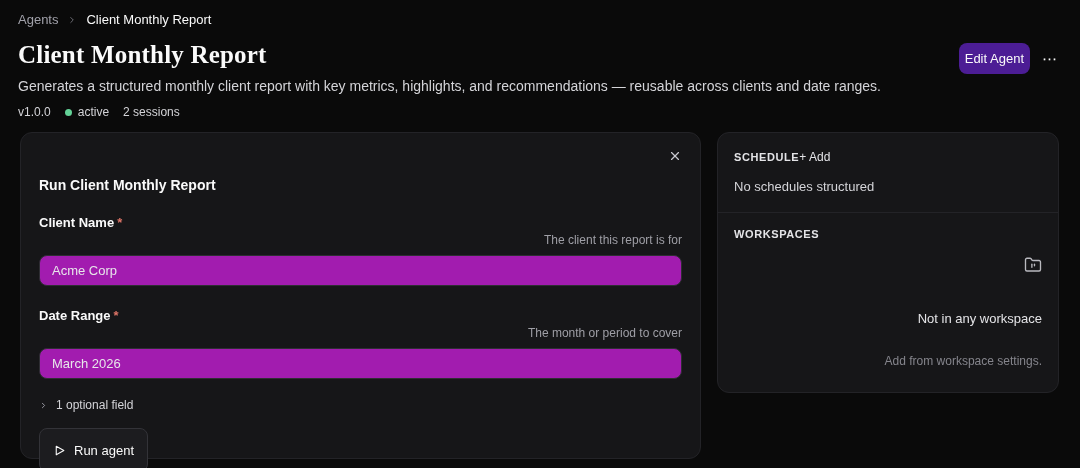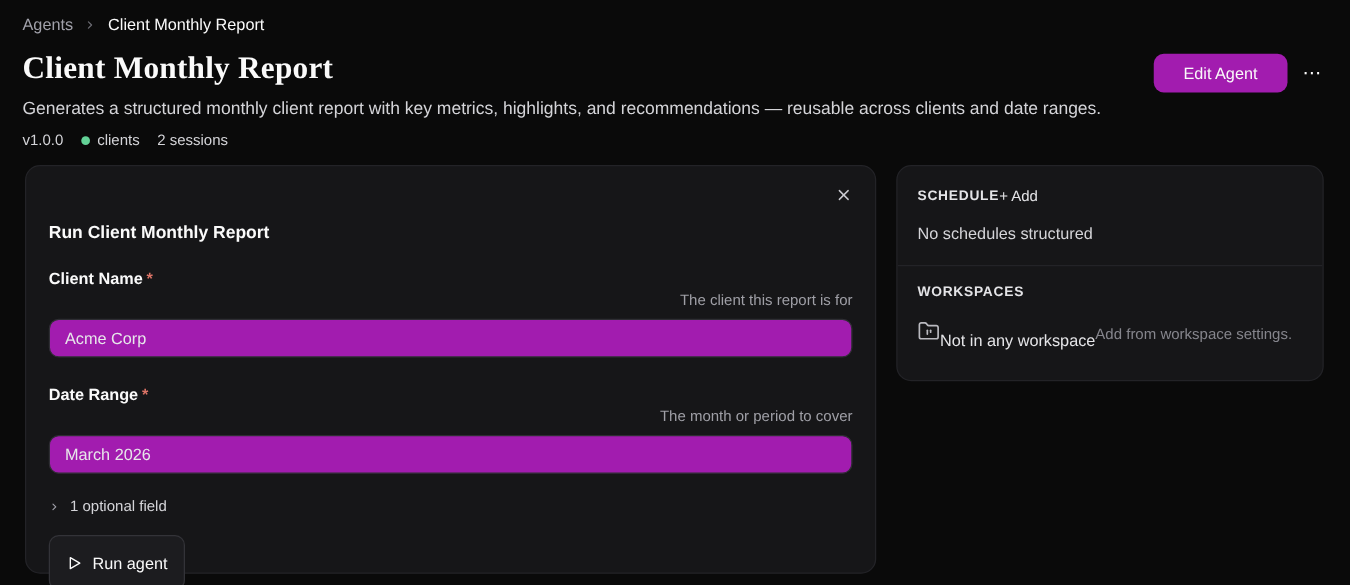--- a/index.html
+++ b/index.html
@@ -30,23 +30,23 @@
     font-size: 25px;
     letter-spacing: .2px;
     color: #fafafa;
   }
   .page-desc { margin-top: 9px; font-size: 14px; color: #d4d4d8; }
   .meta-row { margin-top: 11px; display: flex; align-items: center; gap: 14px; font-size: 12px; color: #d4d4d8; }
   .meta-status { display: flex; align-items: center; gap: 6px; }
   .status-dot { width: 7px; height: 7px; border-radius: 50%; background: #63d297; display: inline-block; }
   .header-actions { position: absolute; top: 43px; right: 20px; display: flex; align-items: center; gap: 10px; }
   .btn-secondary {
-    background: #a21caf; color: #fafafa; border: none; border-radius: 8px;
+    background: #4c1d95; color: #fafafa; border: none; border-radius: 8px;
     font-family: inherit; font-size: 13px; font-weight: 500;
-    padding: 8px 24px; cursor: pointer;
+    padding: 8px 6px; cursor: pointer;
   }
   .btn-ghost-icon {
     background: transparent; border: none; color: #fafafa; cursor: pointer;
     font-size: 15px; letter-spacing: 1px; padding: 4px 2px; line-height: 1;
   }
 
   
   .main { display: flex; gap: 16px; padding: 0 21px 0 20px; margin-top: 13px; align-items: flex-start; }
 
   .run-card {
@@ -94,21 +94,21 @@
   }
   .panel-section { padding: 15px 16px 18px 16px; }
   .panel-head { display: flex; align-items: center; justify-content: flex-start; }
   .panel-title { font-size: 11px; font-weight: 700; letter-spacing: .6px; color: #e4e4e7; }
   .add-btn {
     background: transparent; border: none; color: #e4e4e7; cursor: pointer;
     font-family: inherit; font-size: 12px; padding: 2px 0;
   }
   .panel-empty-text { margin-top: 13px; font-size: 13px; color: #d4d4d8; }
   .panel-divider { height: 1px; background: #232327; }
-  .ws-empty { margin-top: 16px; padding-bottom: 6px; display: flex; align-items: flex-start; text-align: center; }
+  .ws-empty { margin-top: 16px; padding-bottom: 6px; display: flex; flex-direction: column; align-items: flex-end; text-align: center; gap: 24px; }
   .ws-icon { color: #b9b9bf; }
   .ws-empty-title { margin-top: 9px; font-size: 13px; color: #e4e4e7; }
   .ws-empty-sub { margin-top: 4px; font-size: 12px; color: #85858c; }
 </style>
 </head>
 <body>
 
 <div class="page">
 
   <div class="header">
@@ -124,21 +124,21 @@
     </div>
 
     <h1 class="page-title">Client Monthly Report</h1>
 
     <div class="page-desc">Generates a structured monthly client report with key metrics, highlights, and recommendations — reusable across clients and date ranges.</div>
 
     <div class="meta-row">
       <span>v1.0.0</span>
       <span class="meta-status">
         <span class="status-dot"></span>
-        <span>clients</span>
+        <span>active</span>
       </span>
       <span>2 sessions</span>
     </div>
 
     <div class="header-actions">
       <button class="btn-secondary">Edit Agent</button>
       <button class="btn-ghost-icon">⋯</button>
     </div>
   </div>
 

